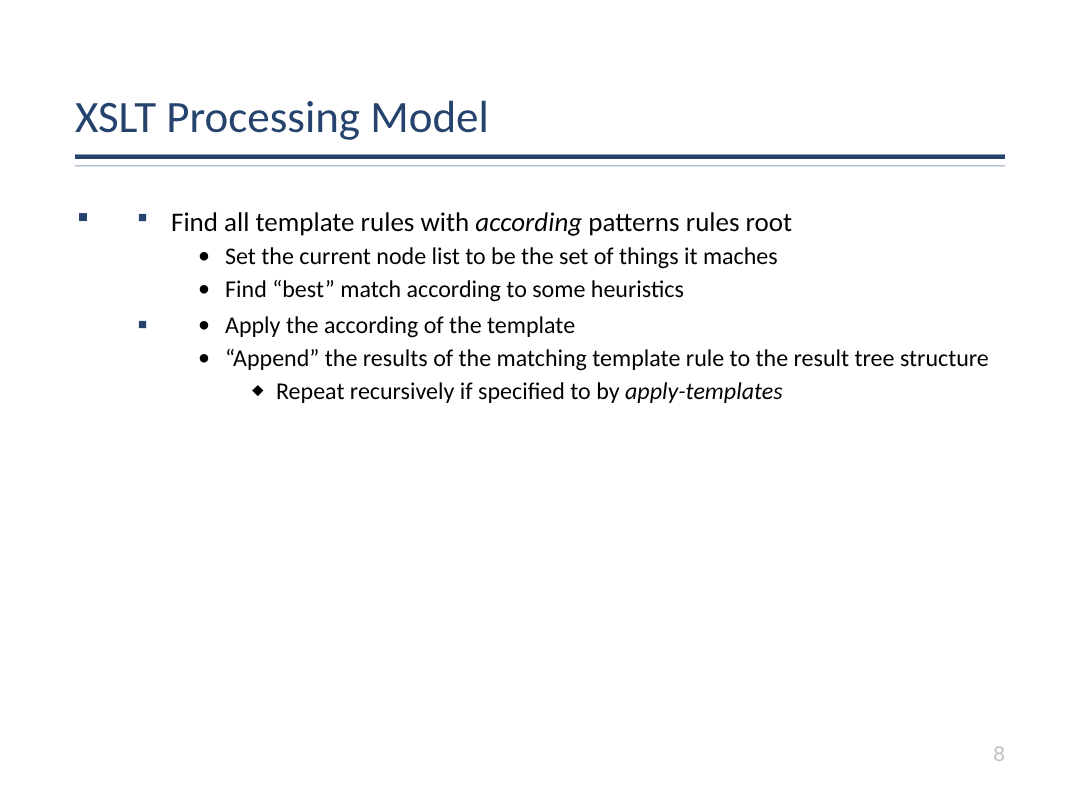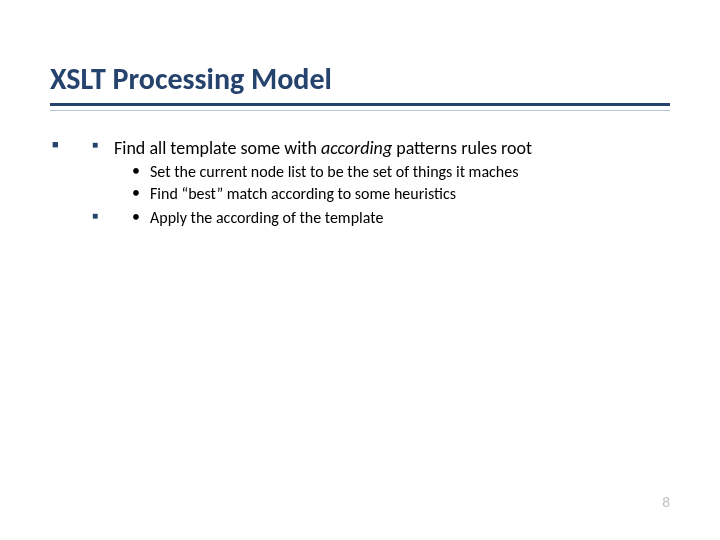--- a/index.html
+++ b/index.html
@@ -6,21 +6,21 @@
   body {
     width: 720px;
     height: 540px;
     background: #ffffff;
     font-family: Georgia, 'Times New Roman', serif;
     position: relative;
     padding: 60px 50px 30px 50px;
   }
   .title {
     font-size: 30px;
-    font-weight: bold;
+    font-weight: normal;
     color: #26436e;
     font-family: 'Gill Sans', 'Trebuchet MS', Calibri, sans-serif;
     margin-bottom: 6px;
   }
   .title-underline {
     height: 3px;
     background: #26436e;
     width: 100%;
     margin-bottom: 4px;
   }
@@ -125,28 +125,36 @@
 <body>
 
 <h1 class="title">XSLT Processing Model</h1>
 <div class="title-underline"></div>
 <div class="title-underline2"></div>
 
 <ul class="lvl1">
   <li>
     <ul class="lvl2">
       <li>
-        <span>Find all template some with </span><span class="italic">according</span><span> patterns rules root</span>
+        <span>Find all template rules with </span><span class="italic">according</span><span> patterns rules root</span>
         <ul class="lvl3">
           <li><span>Set the current node list to be the set of things it maches</span></li>
           <li><span>Find “best” match according to some heuristics</span></li>
         </ul>
       </li>
       <li>
         <ul class="lvl3">
           <li><span>Apply the according of the template</span></li>
+          <li>
+            <span>“Append” the results of the matching template rule to the result tree structure</span>
+            <ul class="lvl4">
+              <li>
+                <span>Repeat recursively if specified to by </span><span class="italic">apply-templates</span>
+              </li>
+            </ul>
+          </li>
         </ul>
       </li>
     </ul>
   </li>
 </ul>
 
 <div class="page-number">8</div>
 
 </body></html>

